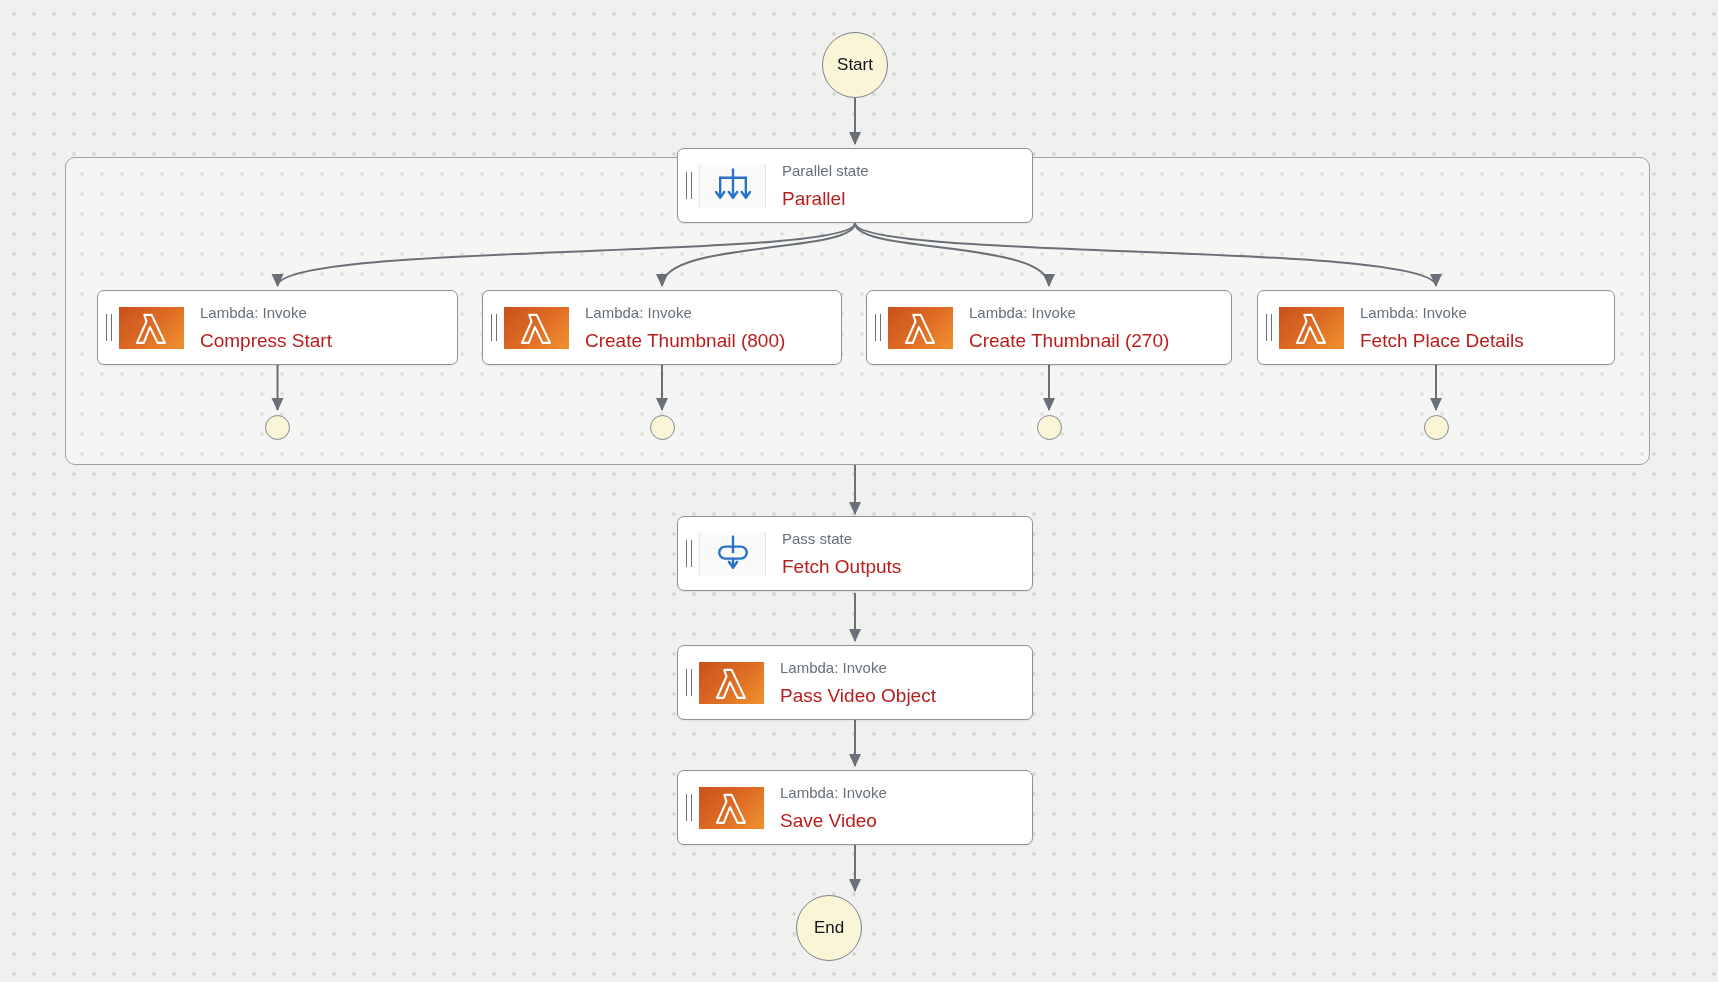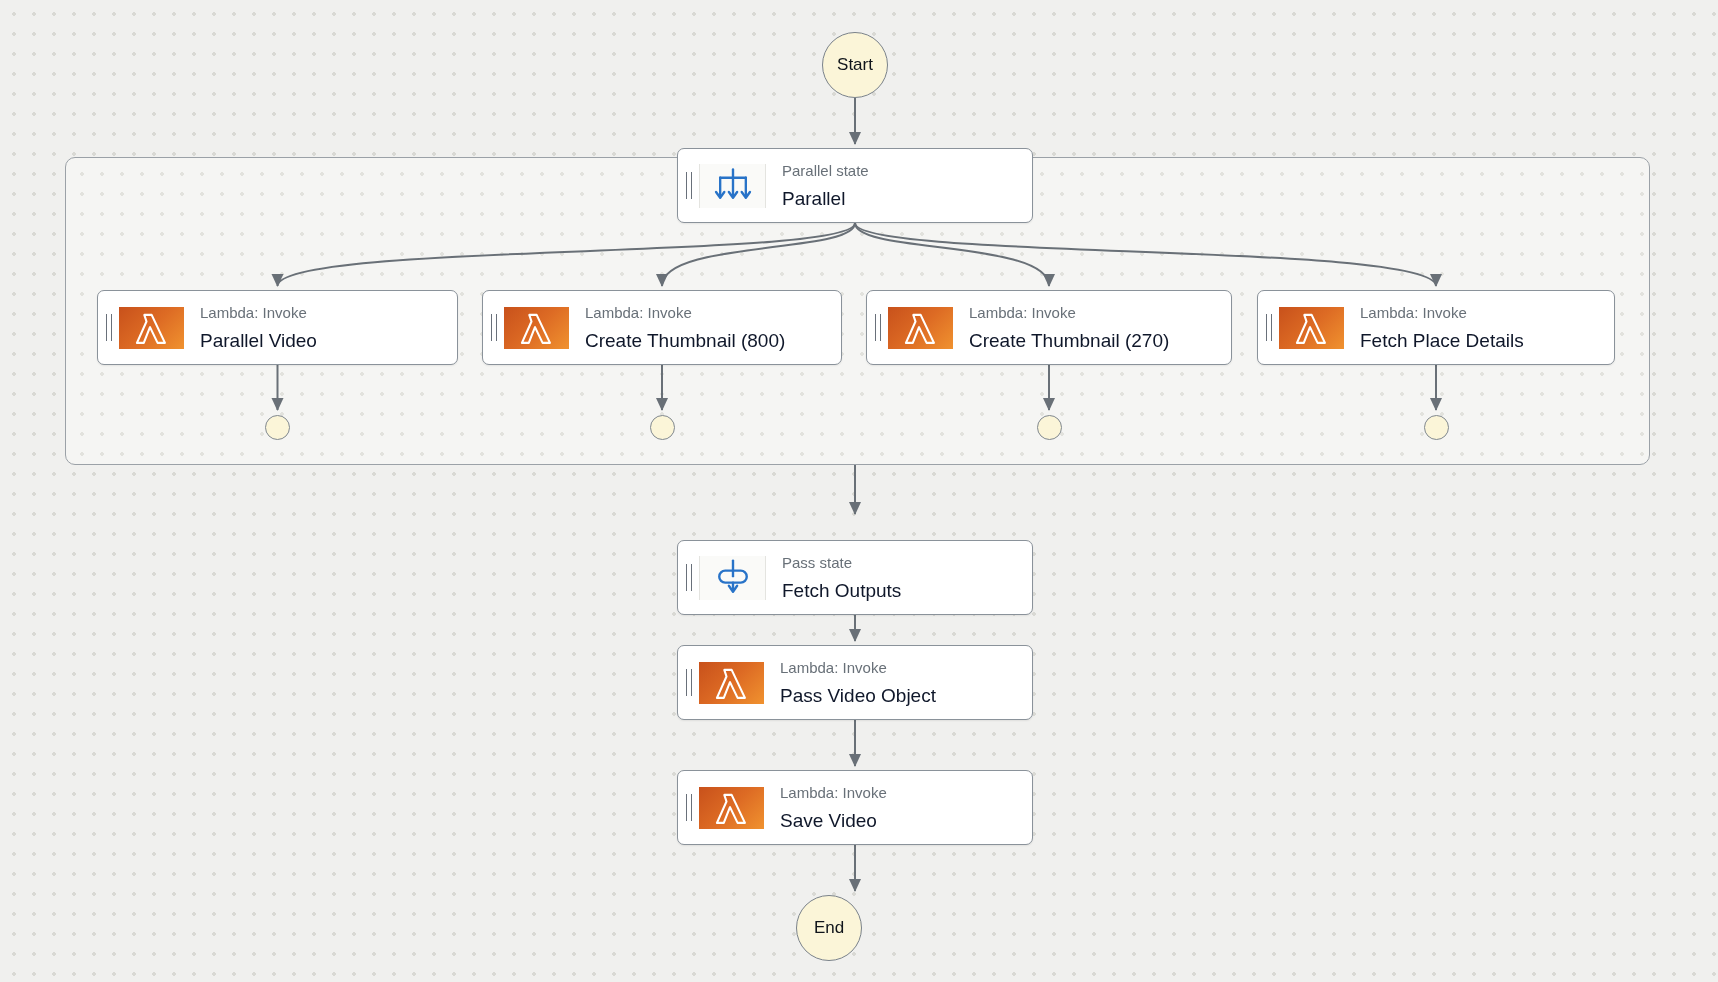--- a/index.html
+++ b/index.html
@@ -31,21 +31,21 @@
     display:flex;align-items:center;overflow:hidden;
     box-shadow:0 1px 2px rgba(0,0,0,0.07);
   }
   .handle{width:21px;display:flex;align-items:center;justify-content:center;background:#fff;cursor:grab;}
   .handle-bars{display:block;width:4px;height:27px;border-left:1.5px solid #69707A;border-right:1.5px solid #69707A;}
   .icon-cell{width:65px;display:flex;align-items:center;justify-content:center;flex:none;}
   .icon-cell.lambda{background:linear-gradient(135deg,#C8511B 0%,#DD6B24 50%,#F0922F 100%);}
   .icon-cell.blue{background:#FAFAF8;border-left:1px solid #E4E4E0;border-right:1px solid #E4E4E0;}
   .text-cell{display:flex;flex-direction:column;justify-content:center;padding:0 16px;min-width:0;}
   .type-label{font-size:15px;line-height:20px;color:#687078;white-space:nowrap;}
-  .title{font-size:19px;line-height:25px;color:#0f172a;font-weight:500;white-space:nowrap;margin-top:5px;}
+  .title{font-size:19px;line-height:25px;color:#b91c1c;font-weight:500;white-space:nowrap;margin-top:5px;}
   .round-node{
     position:absolute;z-index:3;width:66px;height:66px;border-radius:50%;
     background:#FBF5D8;border:1.5px solid #7A828A;box-sizing:border-box;
     display:flex;align-items:center;justify-content:center;
     font-size:17px;font-weight:500;color:#0F141A;
   }
   .end-dot{
     position:absolute;z-index:3;width:25px;height:25px;border-radius:50%;
     background:#FBF5D8;border:1.5px solid #80888F;box-sizing:border-box;
   }
@@ -108,21 +108,21 @@
     <div class="handle">
       <span class="handle-bars"></span>
       </div>
     <div class="icon-cell lambda">
       <svg width="42" height="42" viewBox="0 0 48 48" fill="none" stroke="#FFFFFF" stroke-width="2.4" stroke-linejoin="round">
         <path d="M15.2 9 L23.6 9 L38.8 41 L30.4 41 L21.7 23 L14.6 41 L6.8 41 L17.7 16.6 Z"></path>
       </svg>
     </div>
     <div class="text-cell">
       <div class="type-label">Lambda: Invoke</div>
-      <div class="title">Parallel Video</div>
+      <div class="title">Compress Start</div>
     </div>
   </div>
 
   <div class="state-box" style="left:482px;top:290px;width:360px;">
     <div class="handle">
       <span class="handle-bars"></span>
       </div>
     <div class="icon-cell lambda">
       <svg width="42" height="42" viewBox="0 0 48 48" fill="none" stroke="#FFFFFF" stroke-width="2.4" stroke-linejoin="round">
         <path d="M15.2 9 L23.6 9 L38.8 41 L30.4 41 L21.7 23 L14.6 41 L6.8 41 L17.7 16.6 Z"></path>
@@ -162,21 +162,21 @@
       <div class="type-label">Lambda: Invoke</div>
       <div class="title">Fetch Place Details</div>
     </div>
   </div>
 
   <div class="end-dot" style="left:265px;top:415px;"></div>
   <div class="end-dot" style="left:649.5px;top:415px;"></div>
   <div class="end-dot" style="left:1036.5px;top:415px;"></div>
   <div class="end-dot" style="left:1423.5px;top:415px;"></div>
 
-  <div class="state-box" style="left:677px;top:540px;width:356px;">
+  <div class="state-box" style="left:677px;top:516px;width:356px;">
     <div class="handle">
       <span class="handle-bars"></span>
       </div>
     <div class="icon-cell blue">
       <svg width="44" height="44" viewBox="0 0 48 48" fill="none" stroke="#2873C8" stroke-width="2.6" stroke-linejoin="round" stroke-linecap="round">
         <path d="M24 5 V22"></path>
         <rect x="9" y="16" width="30" height="13" rx="6.5"></rect>
         <path d="M24 29 V37"></path>
         <path d="M19.5 32.5 L24 39 L28.5 32.5"></path>
       </svg>

